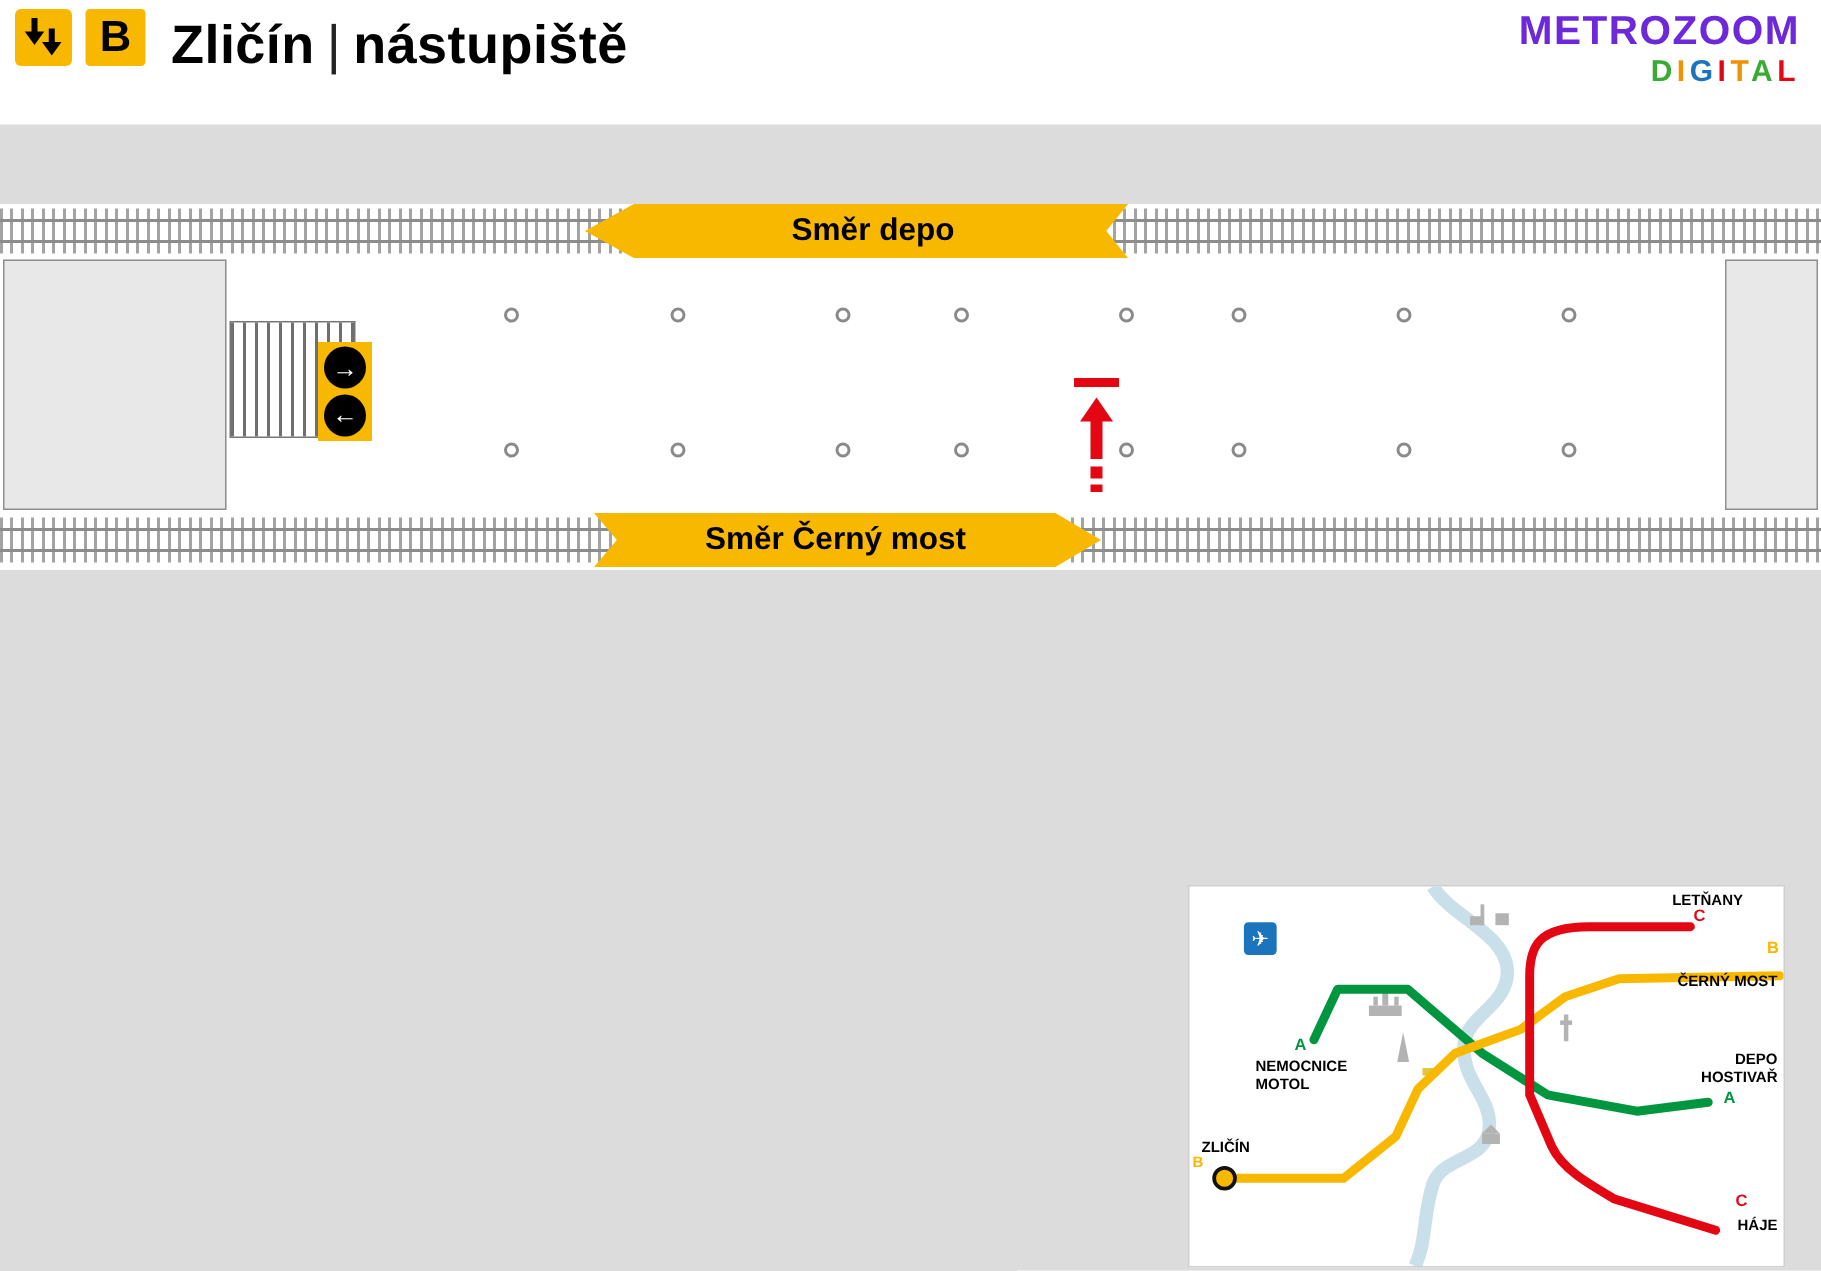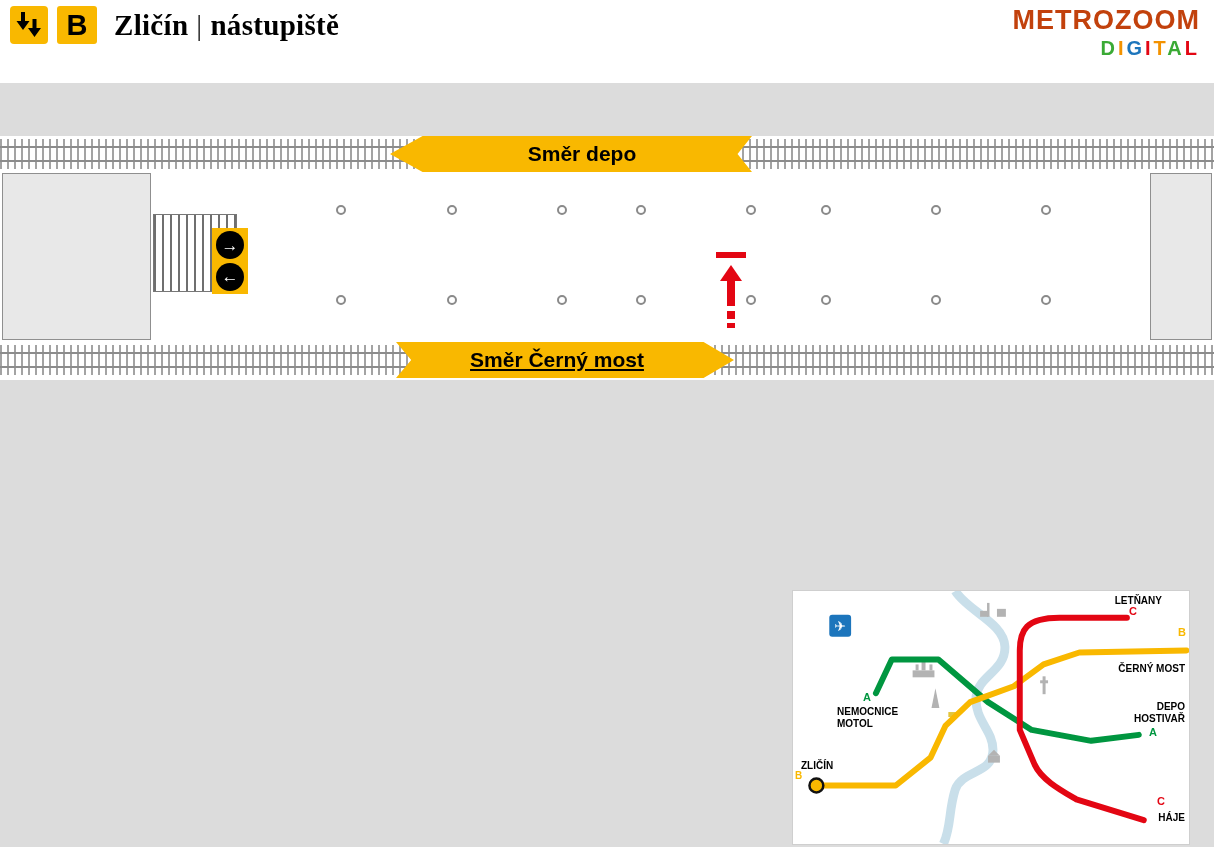--- a/index.html
+++ b/index.html
@@ -6,41 +6,41 @@
   body{
     width:1214px;height:847px;position:relative;overflow:hidden;
     background:#ffffff;font-family:"Liberation Sans",sans-serif;color:#000;
   }
   
   .header{position:absolute;left:0;top:0;width:1214px;height:83px;background:#fff;}
   .entrance-icon{position:absolute;left:10px;top:6px;width:38px;height:38px;border-radius:4px;
     display:flex;align-items:center;justify-content:center;}
   .line-badge{position:absolute;left:57px;top:6px;width:40px;height:38px;border-radius:3px;
     display:flex;align-items:center;justify-content:center;font-size:29px;font-weight:bold;}
-  .page-title{position:absolute;left:114px;top:9px;font-size:29px;font-weight:bold;letter-spacing:.3px;font-family:Liberation Serif, serif;}
+  .page-title{position:absolute;left:114px;top:9px;font-size:36px;font-weight:bold;letter-spacing:.3px;}
   .page-title .sep{font-weight:400;padding:0 8px;color:#222;}
   .logo{position:absolute;right:14px;top:7px;text-align:right;line-height:1;}
   .logo-main{font-size:27px;font-weight:800;letter-spacing:1px;}
   .logo-digital{margin-top:4px;font-size:20px;font-weight:800;letter-spacing:3px;}
   
   .band-top{position:absolute;left:0;top:83px;width:1214px;height:53px;}
   .band-bottom{position:absolute;left:0;top:380px;width:1214px;height:467px;}
   .track{position:absolute;left:0;width:1214px;height:30px;
     background:repeating-linear-gradient(90deg,#a3a3a3 0 2px,transparent 2px 7px);}
   .track::before,.track::after{content:"";position:absolute;left:0;right:0;height:2px;background:#8c8c8c;}
   .track::before{top:7px}.track::after{bottom:7px}
   .track-top{top:139px;}
   .track-bottom{top:345px;}
   
   .banner{position:absolute;height:36px;display:flex;align-items:center;justify-content:center;
     font-size:21px;font-weight:bold;z-index:6;}
   .banner-left{left:390px;top:136px;width:362px;padding-left:22px;box-sizing:border-box;
     clip-path:polygon(0 50%,9% 0,100% 0,96% 50%,100% 100%,9% 100%);}
   .banner-right{left:396px;top:342px;width:338px;padding-right:16px;box-sizing:border-box;
-    clip-path:polygon(0 0,91% 0,100% 50%,91% 100%,0 100%,4.5% 50%);text-decoration:underline;}
+    clip-path:polygon(0 0,91% 0,100% 50%,91% 100%,0 100%,4.5% 50%);}
   
   .platform{position:absolute;left:0;top:171px;width:1214px;height:172px;background:#fff;}
   .structure{position:absolute;background:#E8E8E8;border:1.5px solid #8f8f8f;box-sizing:border-box;}
   .structure-left{left:2px;top:2px;width:149px;height:167px;}
   .structure-right{left:1150px;top:2px;width:62px;height:167px;}
   .stairs{position:absolute;left:153px;top:43px;width:84px;height:78px;border:1px solid #777;
     background:repeating-linear-gradient(90deg,#6f6f6f 0 2px,#fff 2px 8px);box-sizing:border-box;}
   .exit-sign{position:absolute;left:212px;top:57px;width:36px;height:66px;z-index:3;
     display:flex;flex-direction:column;align-items:center;justify-content:space-evenly;}
   .sign-circle{width:28px;height:28px;border-radius:50%;background:#000;color:#fff;
@@ -62,21 +62,21 @@
   .dash2{top:71px;height:5px;}
   
   .map-card{position:absolute;left:792px;top:590px;width:398px;height:255px;background:#fff;
     border:1px solid #cfcfcf;box-sizing:border-box;}
   .map-svg{position:absolute;left:0;top:0;width:100%;height:100%;}
   .map-label{position:absolute;font-size:10px;font-weight:bold;line-height:1.2;white-space:pre-line;}
   .map-letter{position:absolute;font-size:11px;font-weight:bold;line-height:1;}
   .lbl-letnany{top:4px;right:27px;}
   .lbl-c-top{top:15px;right:52px;}
   .lbl-b-right{top:36px;right:3px;}
-  .lbl-cerny{top:72px;right:4px;}
+  .lbl-cerny{top:58px;right:4px;}
   .lbl-depo{top:110px;right:4px;text-align:right;}
   .lbl-a-right{top:136px;right:32px;}
   .lbl-a-left{top:101px;left:70px;}
   .lbl-nemocnice{top:115px;left:44px;width:70px;}
   .lbl-zlicin{top:169px;left:8px;}
   .lbl-b-left{top:180px;left:2px;font-size:10px;}
   .lbl-c-bottom{top:205px;right:24px;}
   .lbl-haje{top:221px;right:4px;}
 </style>
 </head>
@@ -85,21 +85,21 @@
 <div class="header">
   <div class="entrance-icon" style="background: rgb(249, 184, 0);">
     <svg width="28" height="28" viewBox="0 0 26 28">
       <path d="M5 1 h4 v9 h4.5 l-6.5 9 -6.5 -9 h4.5 z" fill="#000"></path>
       <path d="M16.5 8 h4 v9 h4.5 l-6.5 9 -6.5 -9 h4.5 z" fill="#000"></path>
     </svg>
   </div>
   <div class="line-badge" style="background: rgb(249, 184, 0);">B</div>
   <div class="page-title"><span>Zličín</span><span class="sep">|</span><span>nástupiště</span></div>
   <div class="logo">
-    <div class="logo-main" style="color: #c2410c;">METROZOOM</div>
+    <div class="logo-main" style="color: #6d28d9;">METROZOOM</div>
     <div class="logo-digital"><span style="color: rgb(58, 170, 53);">D</span><span style="color: rgb(243, 146, 0);">I</span><span style="color: rgb(28, 117, 188);">G</span><span style="color: rgb(227, 6, 19);">I</span><span style="color: rgb(243, 146, 0);">T</span><span style="color: rgb(58, 170, 53);">A</span><span style="color: rgb(227, 6, 19);">L</span></div>
   </div>
 </div>
 
 <div class="band-top" style="background: rgb(220, 220, 220);"></div>
 <div class="track track-top"></div>
 <div class="banner banner-left" style="background: rgb(249, 184, 0);">
   <span>Směr depo</span>
 </div>
 

